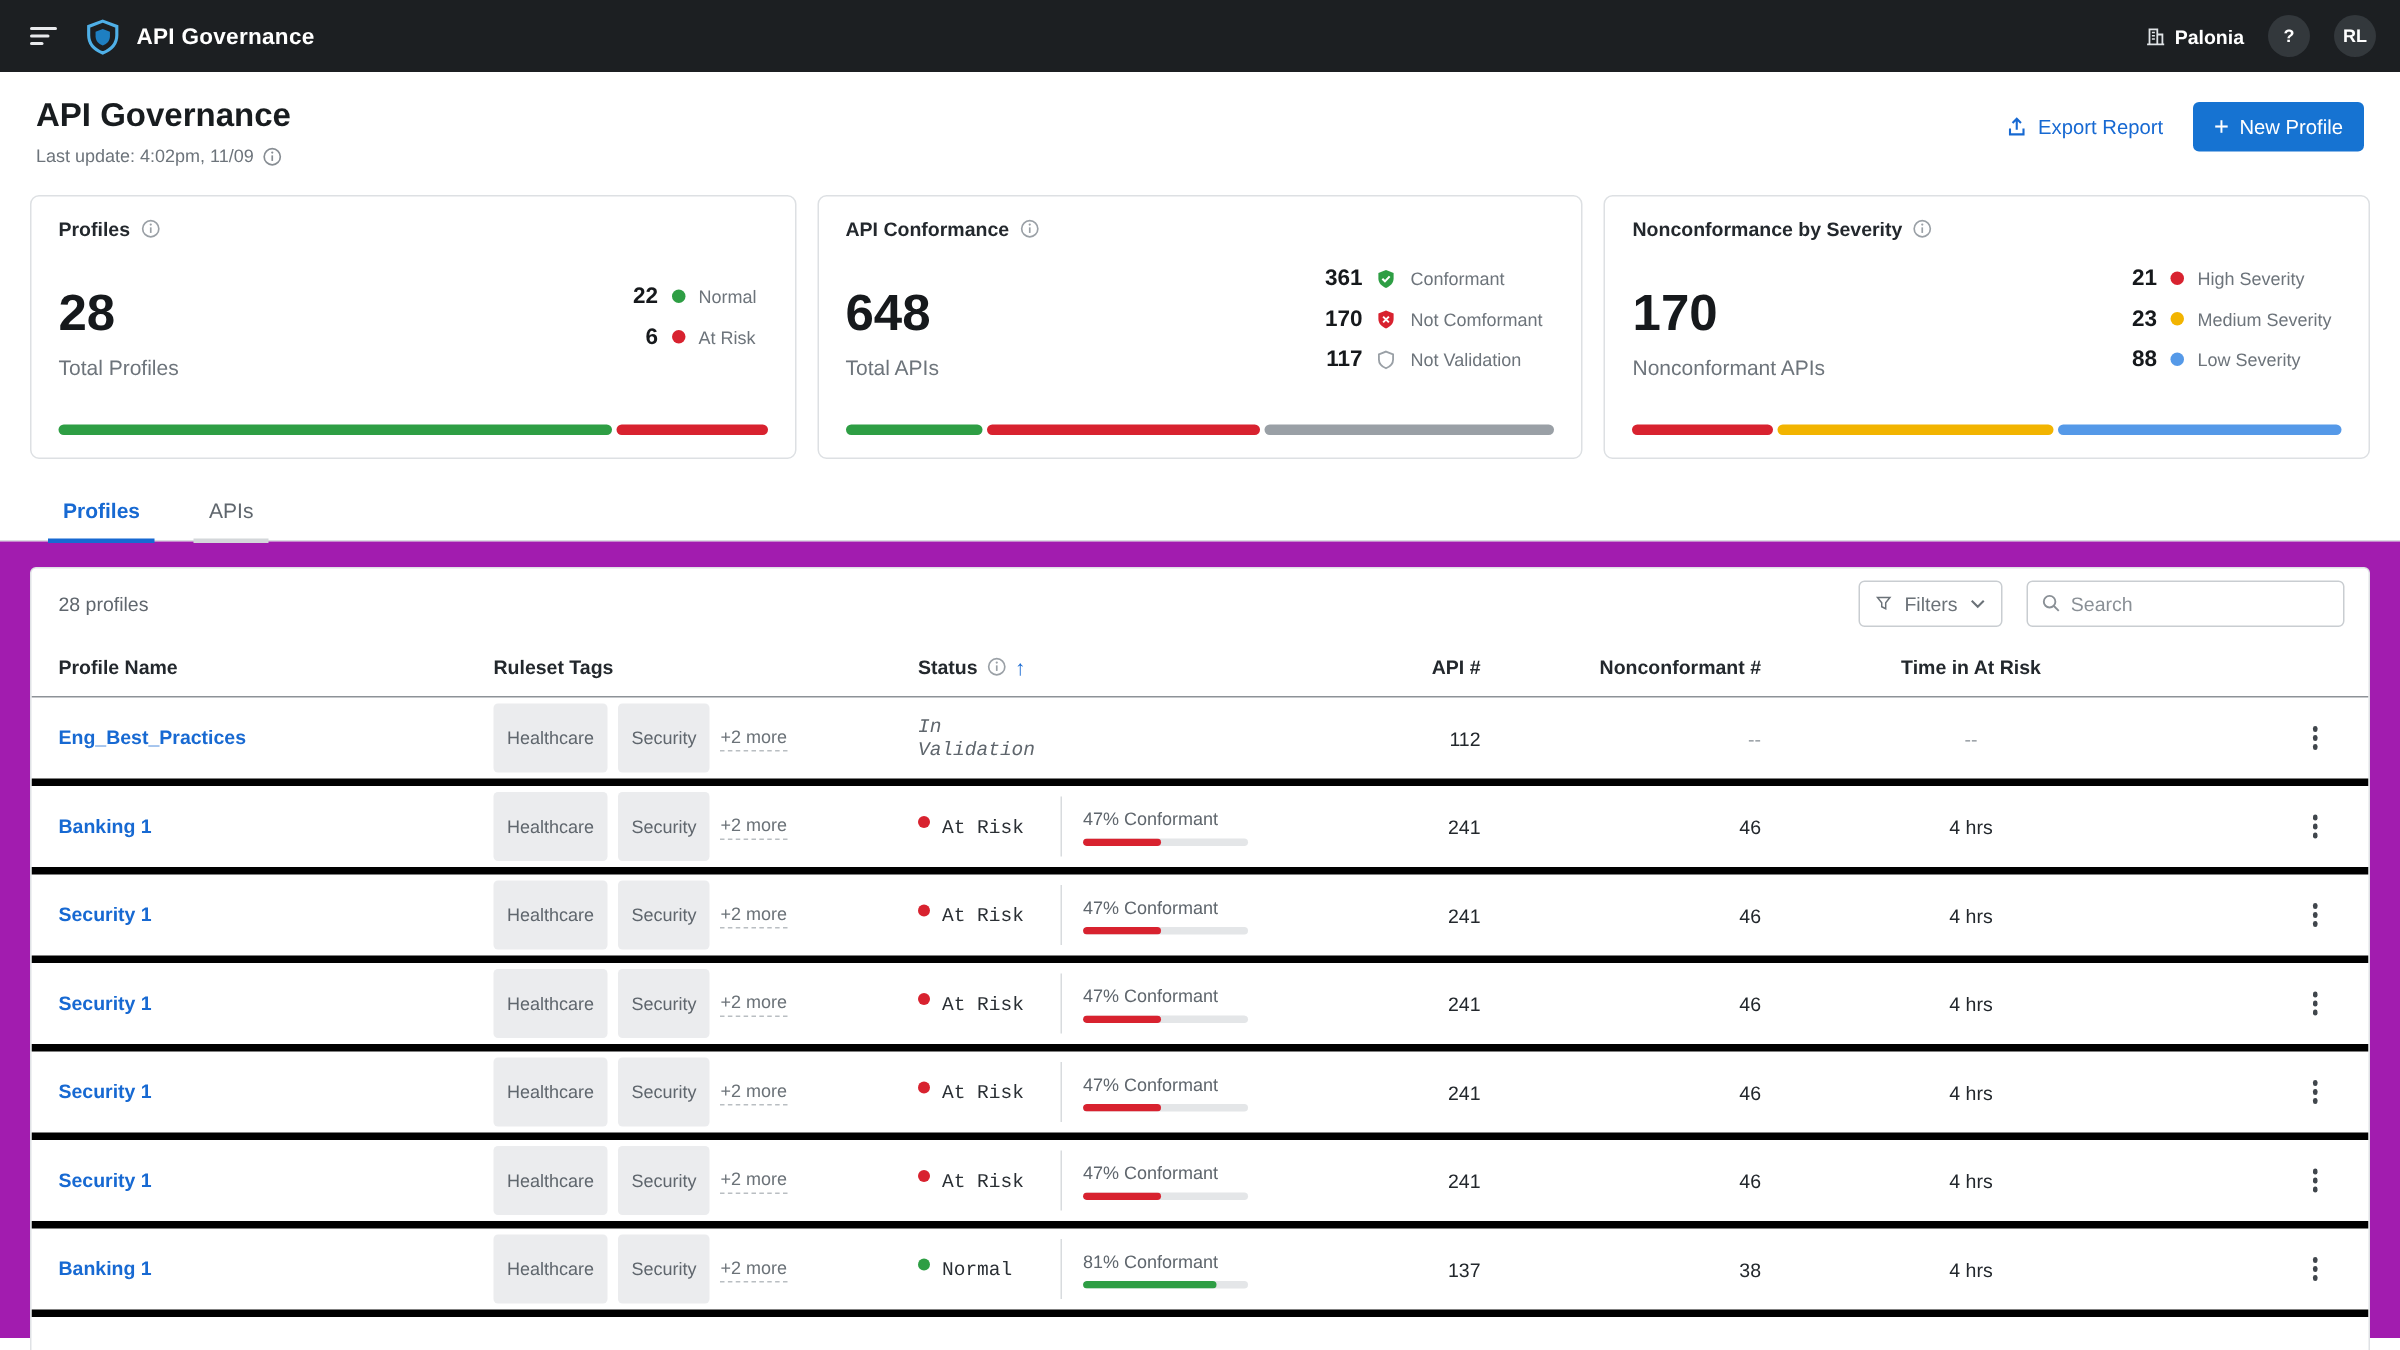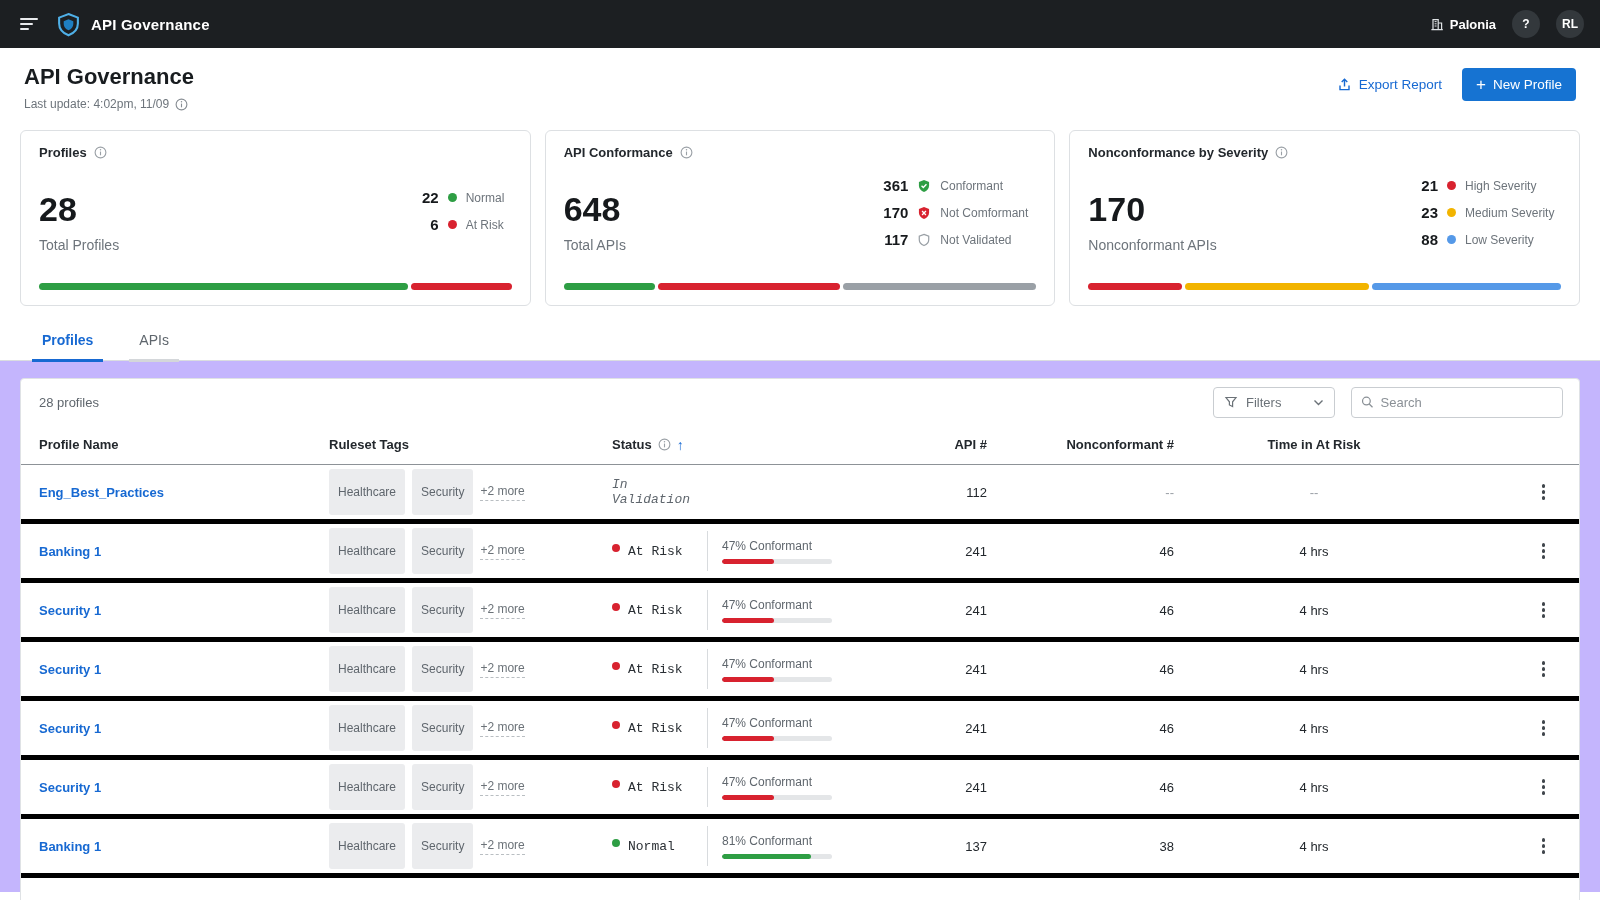--- a/index.html
+++ b/index.html
@@ -49,26 +49,26 @@
   .bar i { border-radius:3.5px; }
 
   
   .tabwrap { margin-top:26px; border-bottom:1px solid #dadde0; display:flex; gap:26px; padding-left:32px; }
   .tab { font-size:14px; color:#5f666d; padding:0 10px 11px; cursor:pointer;
     border-bottom:3px solid transparent; margin-bottom:-2px; }
   .tab.active { color:#1769d2; font-weight:700; border-bottom-color:#1769d2; }
   .tab.ghost { border-bottom-color:#d4d7da; }
 
   
-  .content { background:#c4b5fd; height:531px; padding:17px 20px 0; }
+  .content { background:#a21caf; height:531px; padding:17px 20px 0; }
   .panel { background:#fff; border:1px solid #dfe2e5; border-radius:4px; height:560px; overflow:hidden; }
   .controls { height:46px; display:flex; align-items:center; padding:0 16px 0 18px; }
   .count { font-size:13px; color:#5f666d; }
   .controls-right { margin-left:auto; display:flex; align-items:center; gap:16px; }
-  .filters-btn { width:122px; height:31px; border:1px solid #c9cdd1; border-radius:4px; background:#fff;
+  .filters-btn { width:96px; height:31px; border:1px solid #c9cdd1; border-radius:4px; background:#fff;
     display:flex; align-items:center; gap:8px; padding:0 10px; font-size:13px; color:#6b7278; cursor:pointer;
     font-family:inherit; }
   .filters-btn .chev { margin-left:auto; display:flex; }
   .search-box { width:212px; height:31px; border:1px solid #c9cdd1; border-radius:4px; background:#fff;
     display:flex; align-items:center; gap:7px; padding:0 9px; }
   .search-box input { border:none; outline:none; width:100%; font-size:13px; color:#3c4043; font-family:inherit; background:transparent; }
   .search-box input::placeholder { color:#8a9096; }
 
   .grid { display:grid; grid-template-columns:290px 283px 95px 190px 90px 187px 280px 1fr; padding:0 18px; align-items:center; }
   .t-head { height:40px; border-bottom:1px solid #8d9297; font-size:13px; font-weight:700; color:#23282d; }
@@ -218,21 +218,21 @@
         </span>
         <span class="llabel w2">Not Comformant</span>
       </div>
       <div class="lrow">
         <span class="licon lval" style="min-width:28px;justify-content:flex-end">117</span>
         <span class="licon">
           <svg width="14" height="14" viewBox="0 0 16 16">
               <path d="M8 1.6 L13.4 3.7 V7.6 C13.4 10.8 11.2 13 8 14.3 C4.8 13 2.6 10.8 2.6 7.6 V3.7 Z" fill="none" stroke="#9aa0a6" stroke-width="1.4"></path>
             </svg>
         </span>
-        <span class="llabel w2">Not Validated</span>
+        <span class="llabel w2">Not Validation</span>
       </div>
     </div>
     <div class="bar">
         <i style="flex-basis: 19.5%; background: rgb(46, 158, 68);"></i>
         <i style="flex-basis: 39%; background: rgb(216, 34, 47);"></i>
         <i style="flex-basis: 41.5%; background: rgb(154, 160, 166);"></i>
       </div>
   </div>
 
   <div class="card">

